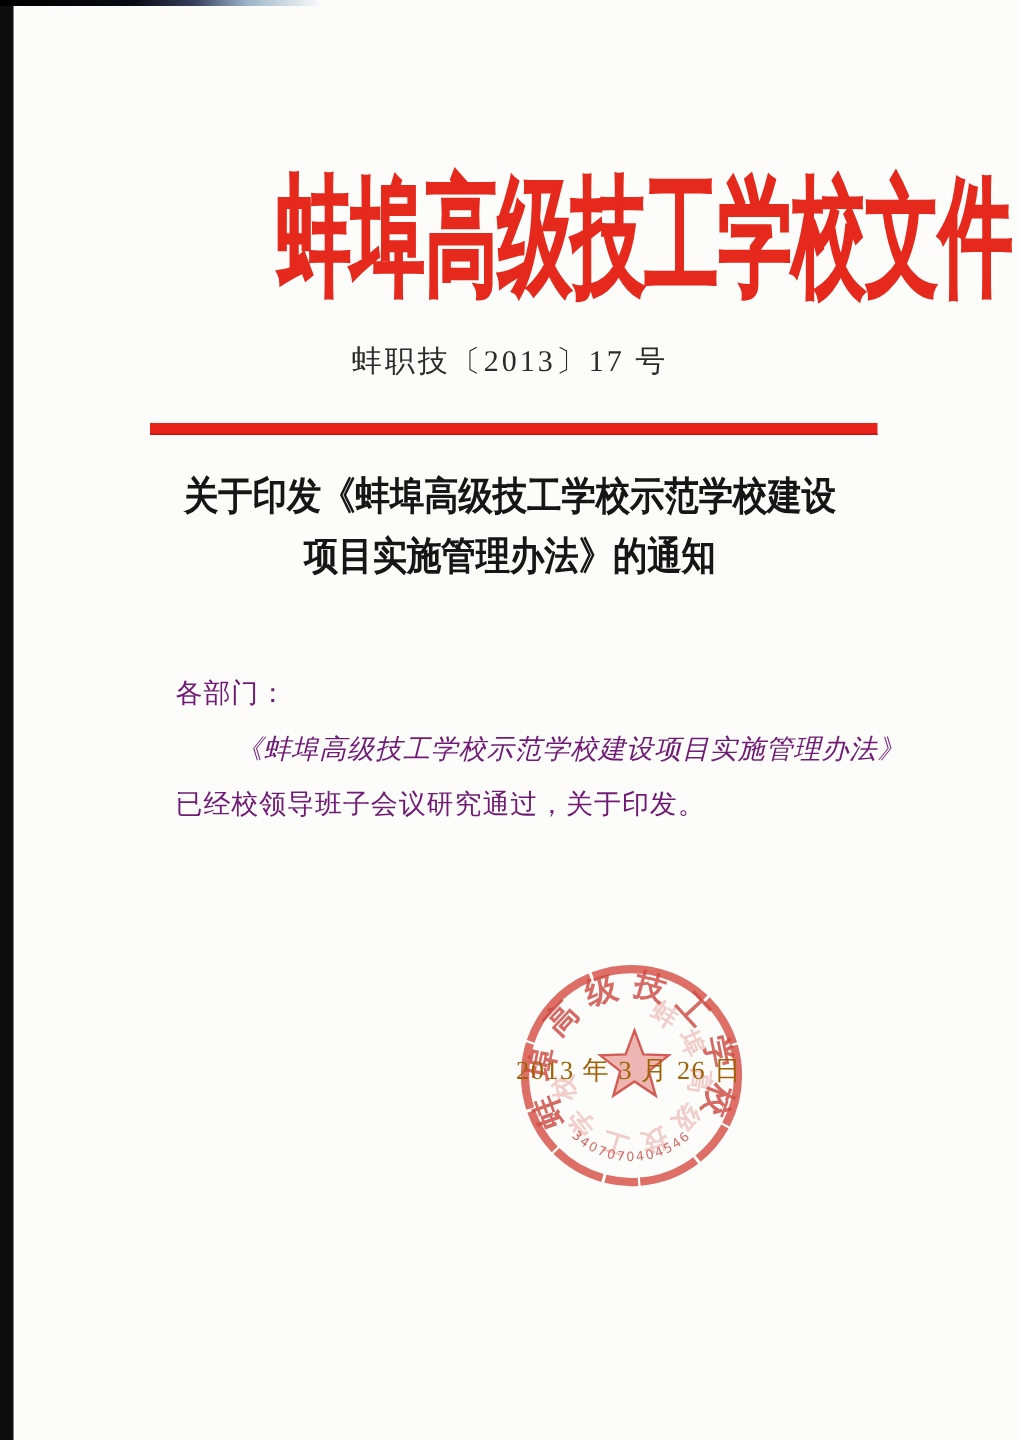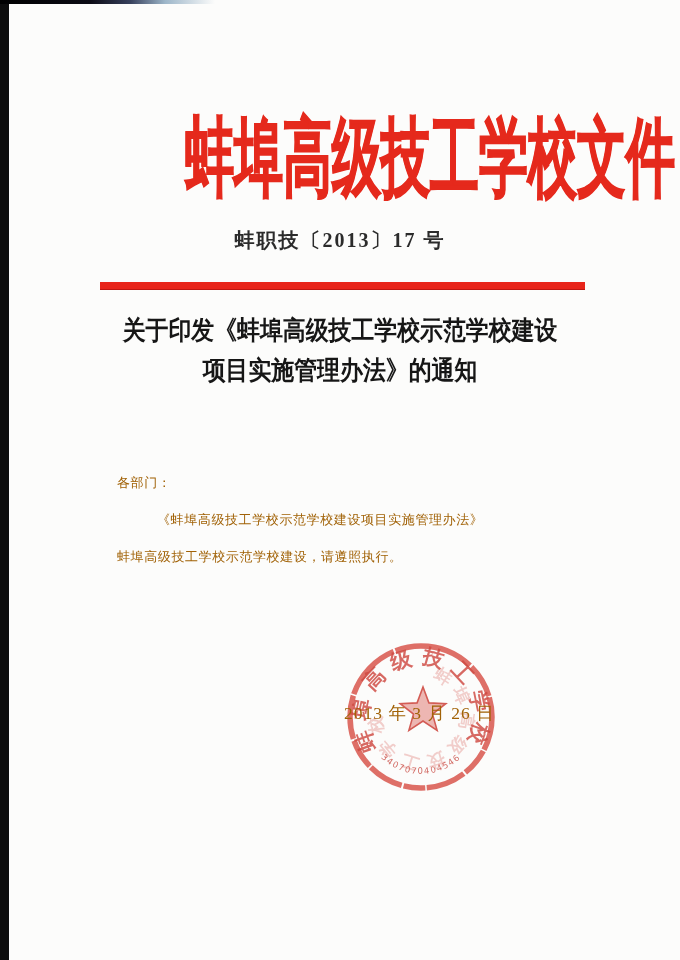--- a/index.html
+++ b/index.html
@@ -19,38 +19,37 @@
     position:absolute;left:0;top:112px;width:680px;margin:0;
     text-align:center;line-height:92px;white-space:nowrap;font-family:Liberation Serif, serif;
   }
   .org-title .stretch{
     display:inline-block;font-size:86px;font-weight:900;color:#e5291c;
     -webkit-text-stroke:1.5px #e5291c;
     transform:scaleX(0.57);transform-origin:50% 50%;letter-spacing:0;
   }
   .doc-number{
     position:absolute;left:0;top:227px;width:680px;text-align:center;
-    font-size:20px;color:#2b2b2b;letter-spacing:2px;white-space:nowrap;font-weight:bold;
+    font-size:20px;color:#2b2b2b;letter-spacing:2px;white-space:nowrap;
   }
   .red-rule{
     position:absolute;left:100px;top:282px;width:485px;height:7px;
     background:#e8241a;border-bottom:1px solid #c01510;
   }
   .notice-title{
     position:absolute;left:0;top:311px;width:680px;text-align:center;
     font-weight:bold;color:#161616;font-size:26px;line-height:40px;
     transform:scaleX(0.88);transform-origin:50% 0;white-space:nowrap;
   }
   .body-text{
     position:absolute;left:117px;top:444px;width:490px;
-    font-size:13px;letter-spacing:0.6px;color:#a16207;line-height:37px;
+    font-size:18px;letter-spacing:0.6px;color:#701a75;line-height:37px;
     white-space:nowrap;
-    margin-top:20px;
   }
-  .body-text .indent{text-indent:40px;}
+  .body-text .indent{text-indent:40px;font-style:italic;}
   .seal{position:absolute;left:321px;top:617px;width:200px;height:200px;}
   .sign-date{
     position:absolute;left:344px;top:701px;z-index:5;
     font-size:17.5px;color:#a16207;letter-spacing:1px;white-space:nowrap;
   }
 </style>
 </head>
 <body>
 
 <div class="scan-left-bar"></div>
@@ -63,21 +62,21 @@
 <div class="red-rule"></div>
 
 <div class="notice-title">
   <div>关于印发《蚌埠高级技工学校示范学校建设</div>
   <div>项目实施管理办法》的通知</div>
 </div>
 
 <div class="body-text">
   <div>各部门：</div>
   <div class="indent">《蚌埠高级技工学校示范学校建设项目实施管理办法》</div>
-  <div>蚌埠高级技工学校示范学校建设，请遵照执行。</div>
+  <div>已经校领导班子会议研究通过，关于印发。</div>
 </div>
 
 <svg class="seal" viewBox="0 0 200 200">
   <defs>
     <path id="sealTopArc" d="M 59.4,134.1 A 53,53 0 1 1 140.6,134.1"></path>
     <path id="sealBottomArc" d="M 50.6,128.5 A 57,57 0 0 0 149.4,128.5"></path>
     <path id="sealGhostArc" d="M 69.4,125.7 A 40,40 0 1 1 130.6,125.7"></path>
   </defs>
   <circle cx="100" cy="100" r="71" fill="none" stroke="#d5463d" stroke-width="5.5" opacity="0.78" stroke-dasharray="34 1.5 28 2 40 1.5 22 2 36 1.5 30 2 44 1.5 60 2 80 2"></circle>
   <polygon points="102,70 107.9,85.9 124.8,86.6 111.5,97.1 116.1,113.4 102,104 87.9,113.4 92.5,97.1 79.2,86.6 96.1,85.9" fill="#d5463d" fill-opacity="0.45" stroke="#cc4038" stroke-width="1.6" opacity="0.85"></polygon>

